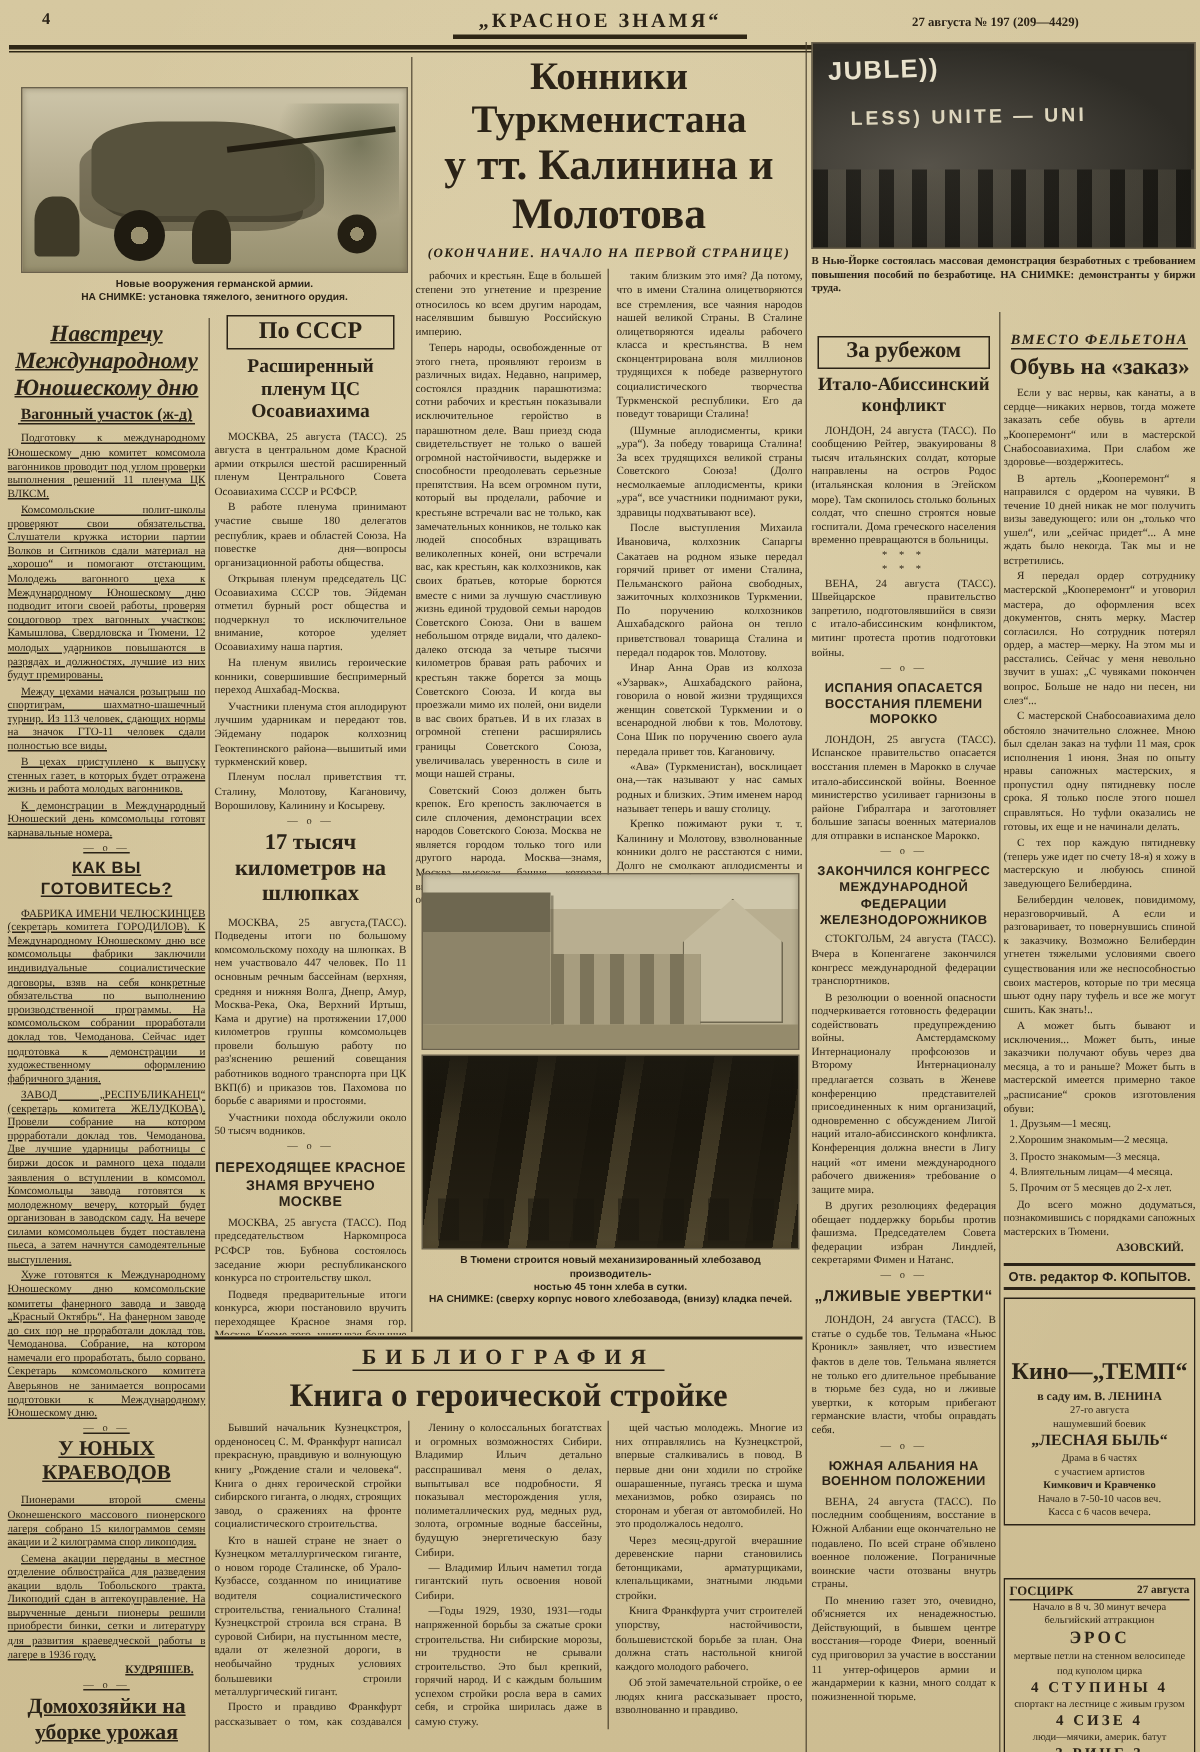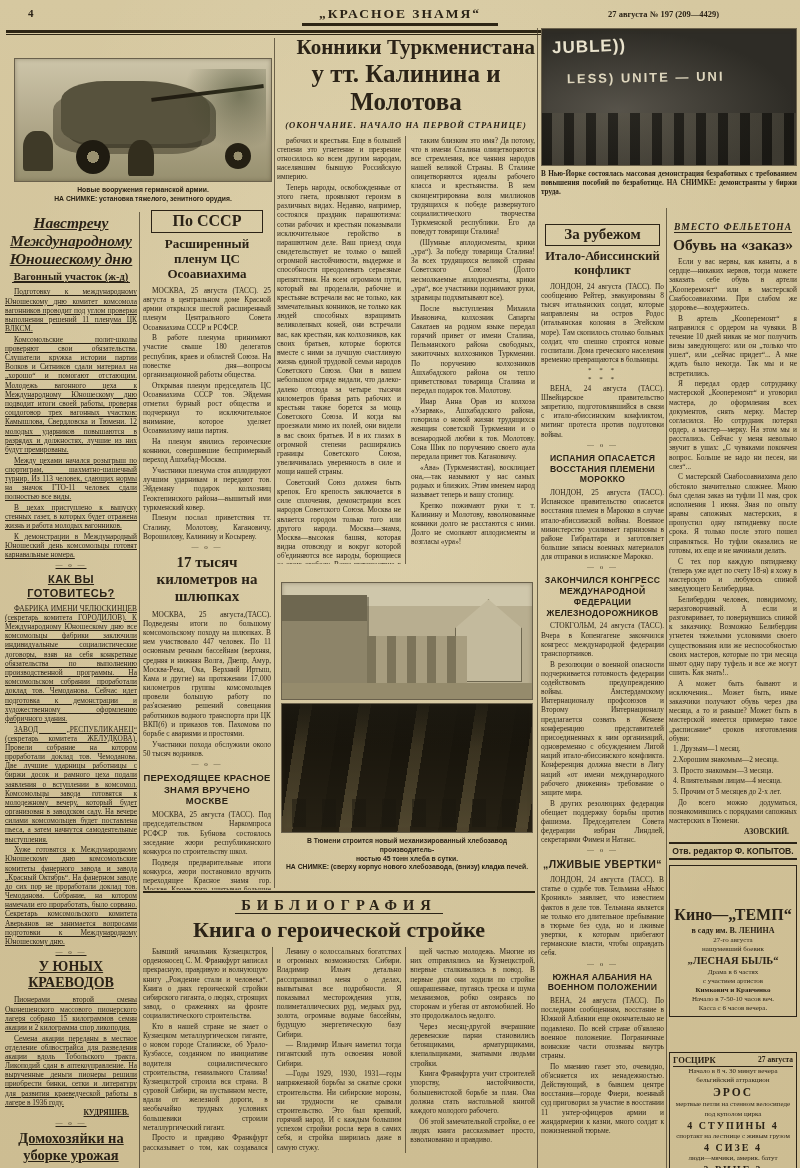--- a/index.html
+++ b/index.html
@@ -123,22 +123,22 @@
     <div>
       <div class="h-caps-sm" style="font-size:9.4px;">ПЕРЕХОДЯЩЕЕ КРАСНОЕ ЗНАМЯ ВРУЧЕНО МОСКВЕ</div>
       <div>
           <div class="para">МОСКВА, 25 августа (ТАСС). Под председательством Наркомпроса РСФСР тов. Бубнова состоялось заседание жюри республиканского конкурса по строительству школ.</div>
           <div class="para">Подведя предварительные итоги конкурса, жюри постановило вручить переходящее Красное знамя гор. Москве. Кроме того, учитывая большие успехи в строительстве ленинградских школ, решено учредить второе переходящее Красное знамя и присудить его Ленинграду.</div>
         </div>
     </div>
   </div>
 
   <div class="abs" style="left:277px;top:36px;width:258px;">
-    <div style="font-weight:bold;font-size:21px;text-align:right;line-height:1.12;">Конники Туркменистана</div>
-    <div style="font-weight:bold;font-size:25px;text-align:center;line-height:1.12;">у тт. Калинина и Молотова</div>
+    <div style="font-weight:bold;font-size:26px;text-align:center;line-height:1.12;">Конники Туркменистана</div>
+    <div style="font-weight:bold;font-size:29px;text-align:center;line-height:1.12;">у тт. Калинина и Молотова</div>
     <div style="font-weight:bold;font-style:italic;font-size:8.6px;text-align:center;letter-spacing:1px;margin-top:4px;">(ОКОНЧАНИЕ. НАЧАЛО НА ПЕРВОЙ СТРАНИЦЕ)</div>
     <div style="display:flex;margin-top:6px;height:428px;overflow:hidden;">
       <div class="col" style="width:126px;padding-right:4px;border-right:1px solid rgba(60,50,30,.7);">
           <div class="para">рабочих и крестьян. Еще в большей степени это угнетение и презрение относилось ко всем другим народам, населявшим бывшую Российскую империю.</div>
           <div class="para">Теперь народы, освобожденные от этого гнета, проявляют героизм в различных видах. Недавно, например, состоялся праздник парашютизма: сотни рабочих и крестьян показывали исключительное геройство в парашютном деле. Ваш приезд сюда свидетельствует не только о вашей огромной настойчивости, выдержке и способности преодолевать серьезные препятствия. На всем огромном пути, который вы проделали, рабочие и крестьяне встречали вас не только, как замечательных конников, не только как людей способных взращивать великолепных коней, они встречали вас, как крестьян, как колхозников, как своих братьев, которые борются вместе с ними за лучшую счастливую жизнь единой трудовой семьи народов Советского Союза. Они в вашем небольшом отряде видали, что далеко-далеко отсюда за четыре тысячи километров бравая рать рабочих и крестьян также борется за мощь Советского Союза. И когда вы проезжали мимо их полей, они видели в вас своих братьев. И в их глазах в огромной степени расширялись границы Советского Союза, увеличивалась уверенность в силе и мощи нашей страны.</div>
           <div class="para">Советский Союз должен быть крепок. Его крепость заключается в силе сплочения, демонстрации всех народов Советского Союза. Москва не является городом только того или другого народа. Москва—знамя, Москва—высокая башня, которая видна отовсюду и вокруг которой об'единяются все народы, борющиеся за свою свободу. Ваше путешествие в Москву укорачивает расстояние, сближает народы. Если до сих пор Москву вы представляли себе только умозрительно, то сейчас вы ее узнали осязательно. Это познание вами Москвы несомненно сильно укрепляет и сплачивает народы Советского Союза.</div>
         </div>
       <div class="col" style="width:126px;padding-left:5px;">
           <div class="para">таким близким это имя? Да потому, что в имени Сталина олицетворяются все стремления, все чаяния народов нашей великой Страны. В Сталине олицетворяются идеалы рабочего класса и крестьянства. В нем сконцентрирована воля миллионов трудящихся к победе развернутого социалистического творчества Туркменской республики. Его да поведут товарищи Сталина!</div>
           <div class="para">(Шумные аплодисменты, крики „ура“). За победу товарища Сталина! За всех трудящихся великой страны Советского Союза! (Долго несмолкаемые аплодисменты, крики „ура“, все участники поднимают руки, здравицы подхватывают все).</div>

